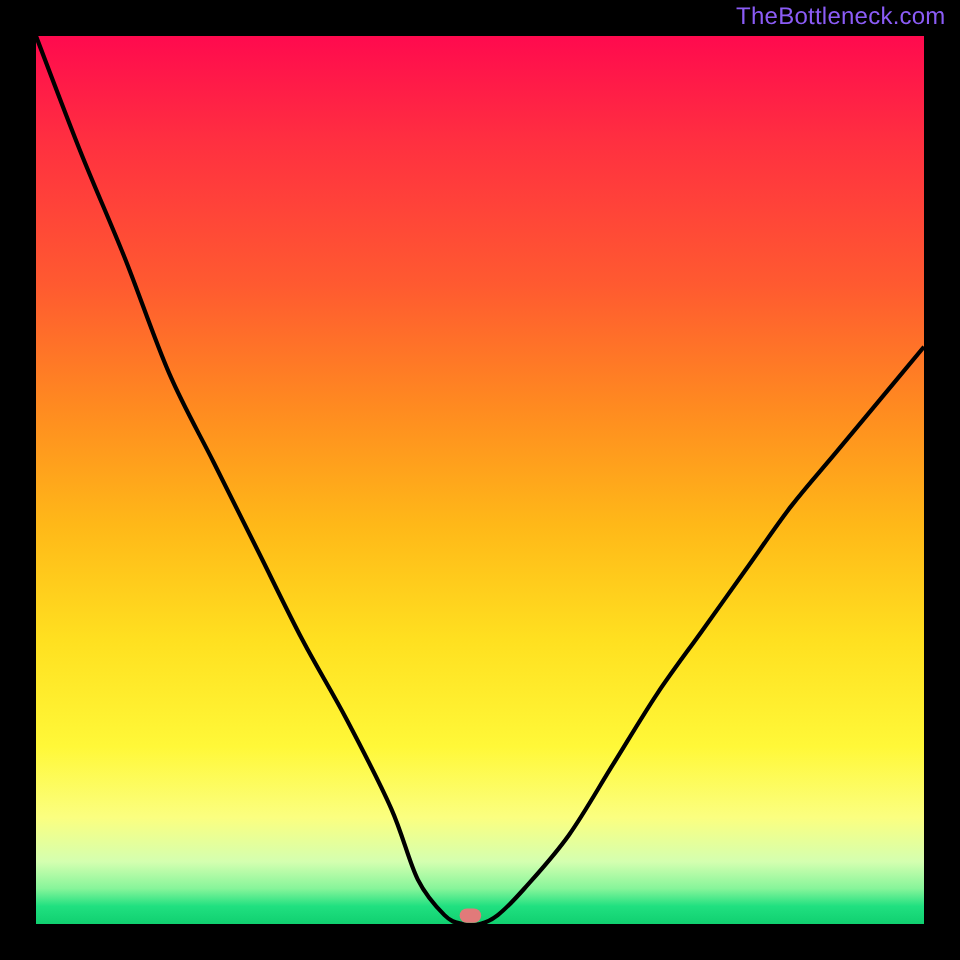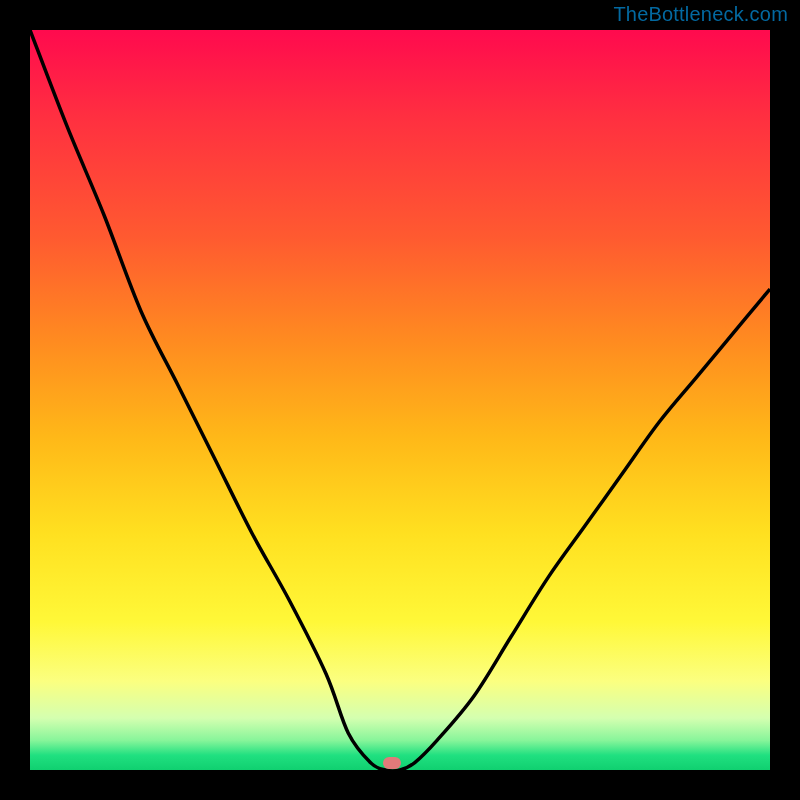--- a/index.html
+++ b/index.html
@@ -14,21 +14,21 @@
   .frame {
     position: relative;
     width: 800px;
     height: 800px;
     background: #000;
   }
   .watermark {
     position: absolute;
     top: 3px;
     right: 12px;
-    color: #0369a1;
+    color: #8b5cf6;
     font-size: 20px;
     font-weight: 500;
     letter-spacing: 0.2px;
     z-index: 5;
   }
   .plot-area {
     position: absolute;
     left: 30px;
     top: 30px;
     width: 740px;

